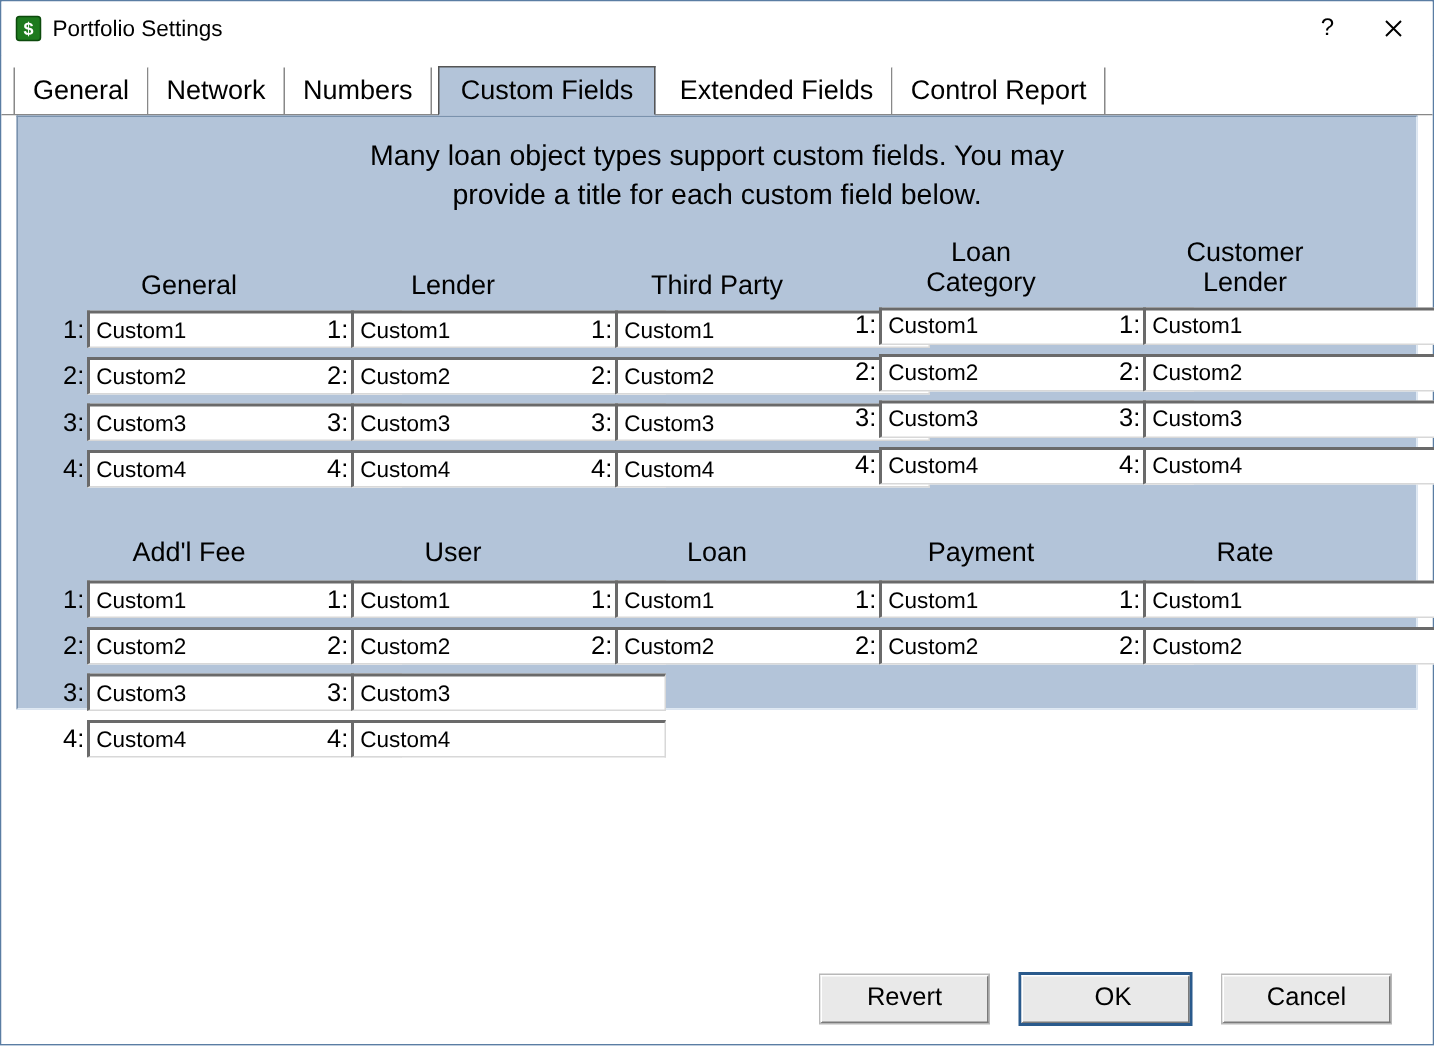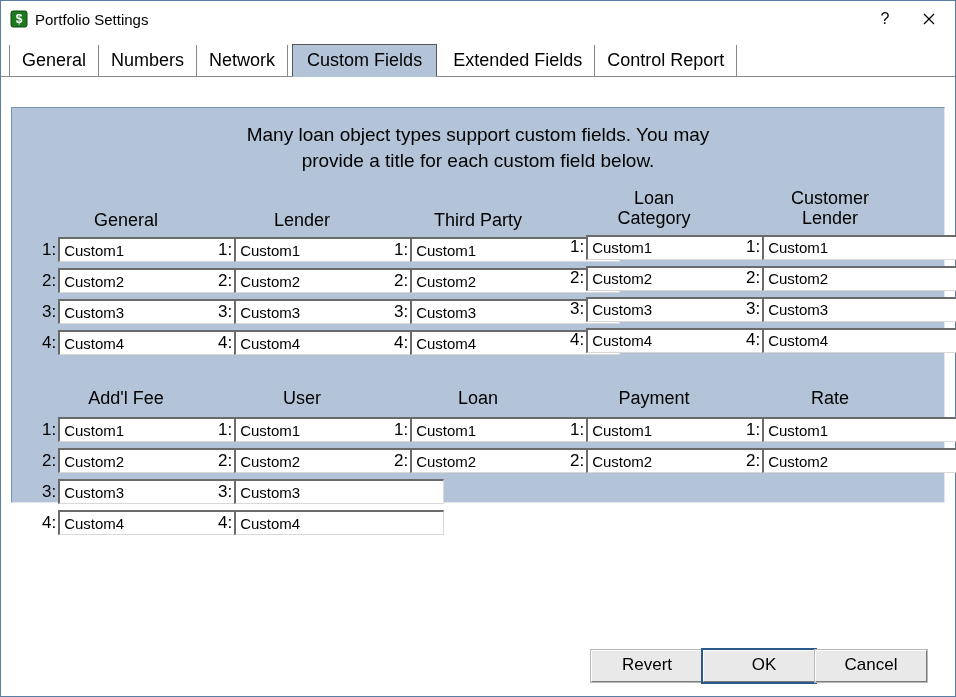--- a/index.html
+++ b/index.html
@@ -82,21 +82,20 @@
   }
   .panel {
     background: #b3c4d9;
     border-left: 1px solid #7a92ad;
     border-top: 1px solid #7a92ad;
     border-right: 1px solid #dfe9f3;
     border-bottom: 1px solid #dfe9f3;
     height: 396px;
     padding: 10px 30px 10px 30px;
     position: relative;
-    margin-top: 30px;
   }
   .intro {
     text-align: center;
     font-size: 19px;
     line-height: 1.35;
     margin: 4px 0 16px 0;
   }
   .columns {
     display: flex;
     justify-content: space-between;
@@ -137,20 +136,21 @@
     border-left: 2px solid #6a6a6a;
     border-right: 1px solid #d8d8d8;
     border-bottom: 1px solid #d8d8d8;
     outline: none;
   }
   .row-gap { height: 28px; }
   .button-bar {
     display: flex;
     justify-content: flex-end;
     align-items: center;
+    gap: 22px;
     padding: 12px 28px 14px 0;
     background: #fff;
   }
   .btn {
     min-width: 112px;
     height: 32px;
     font-size: 17px;
     font-family: Tahoma, sans-serif;
     background: #e9e9e9;
     border-top: 1px solid #fff;
@@ -183,22 +183,22 @@
     <span class="winbtn">?</span>
     <span class="winbtn">
       <svg width="12" height="12" viewBox="0 0 12 12">
           <path d="M1 1 L11 11 M11 1 L1 11" stroke="#000" stroke-width="1.3"></path>
         </svg>
     </span>
   </div>
 
   <div class="tabstrip">
     <div class="tab first">General</div>
+    <div class="tab">Network</div>
     <div class="tab">Numbers</div>
-    <div class="tab">Network</div>
     <div class="tab active">Custom Fields</div>
     <div class="tab">Extended Fields</div>
     <div class="tab">Control Report</div>
   </div>
 
   <div class="content-wrap">
     <div class="panel">
       <div class="intro">
         <span>Many loan object types support custom fields.  You may</span><br>
         <span>provide a title for each custom field below.</span>

